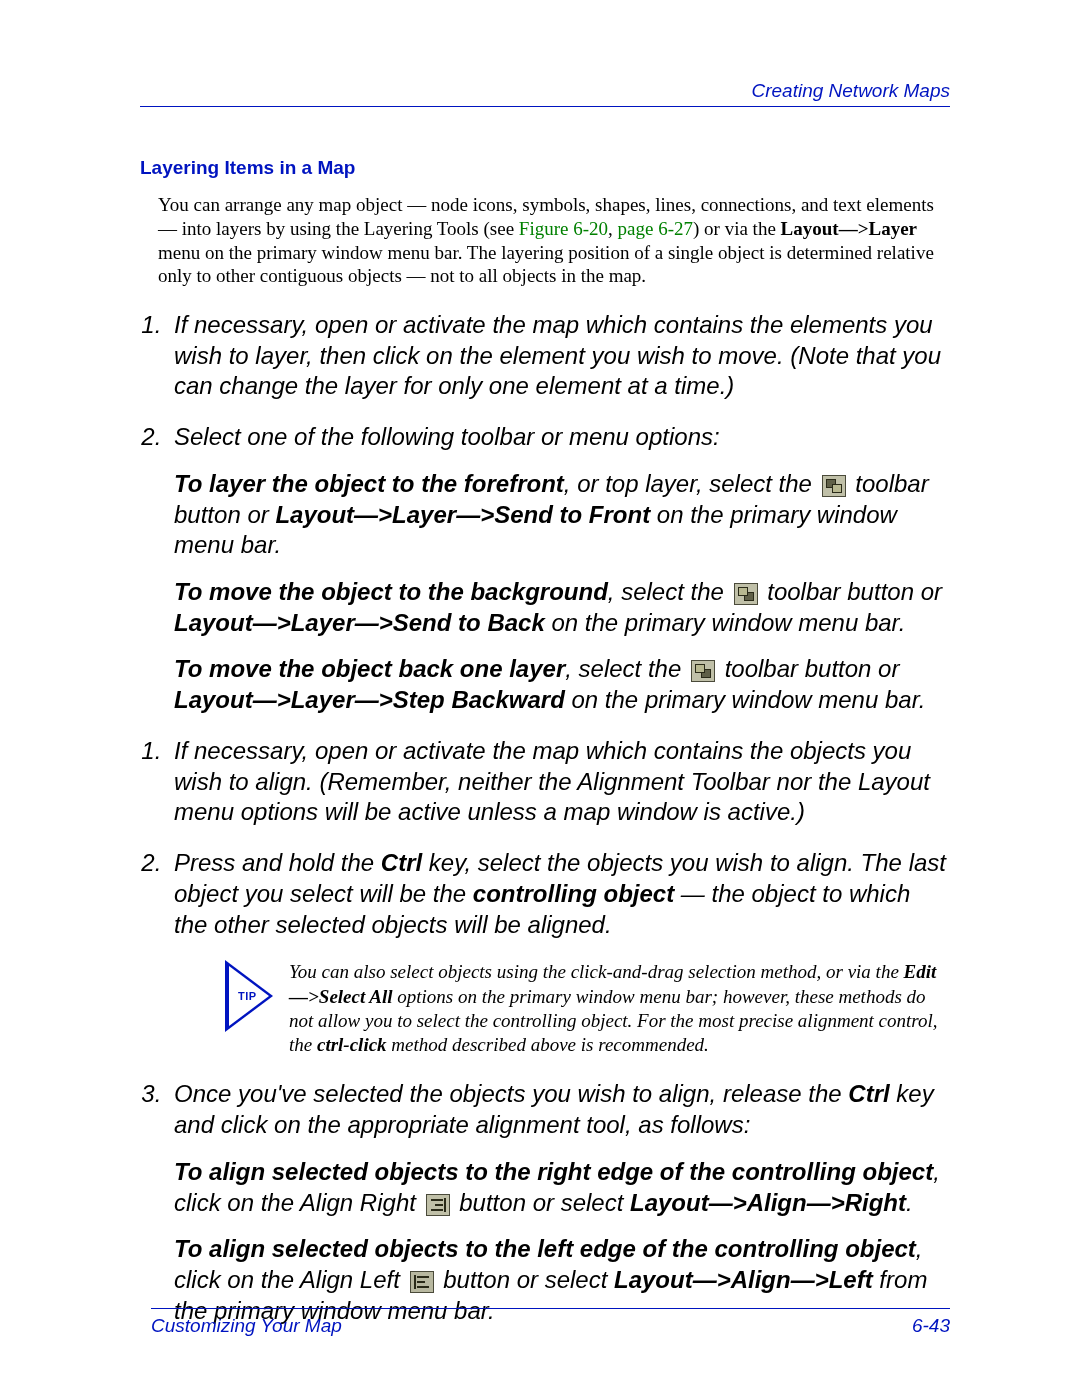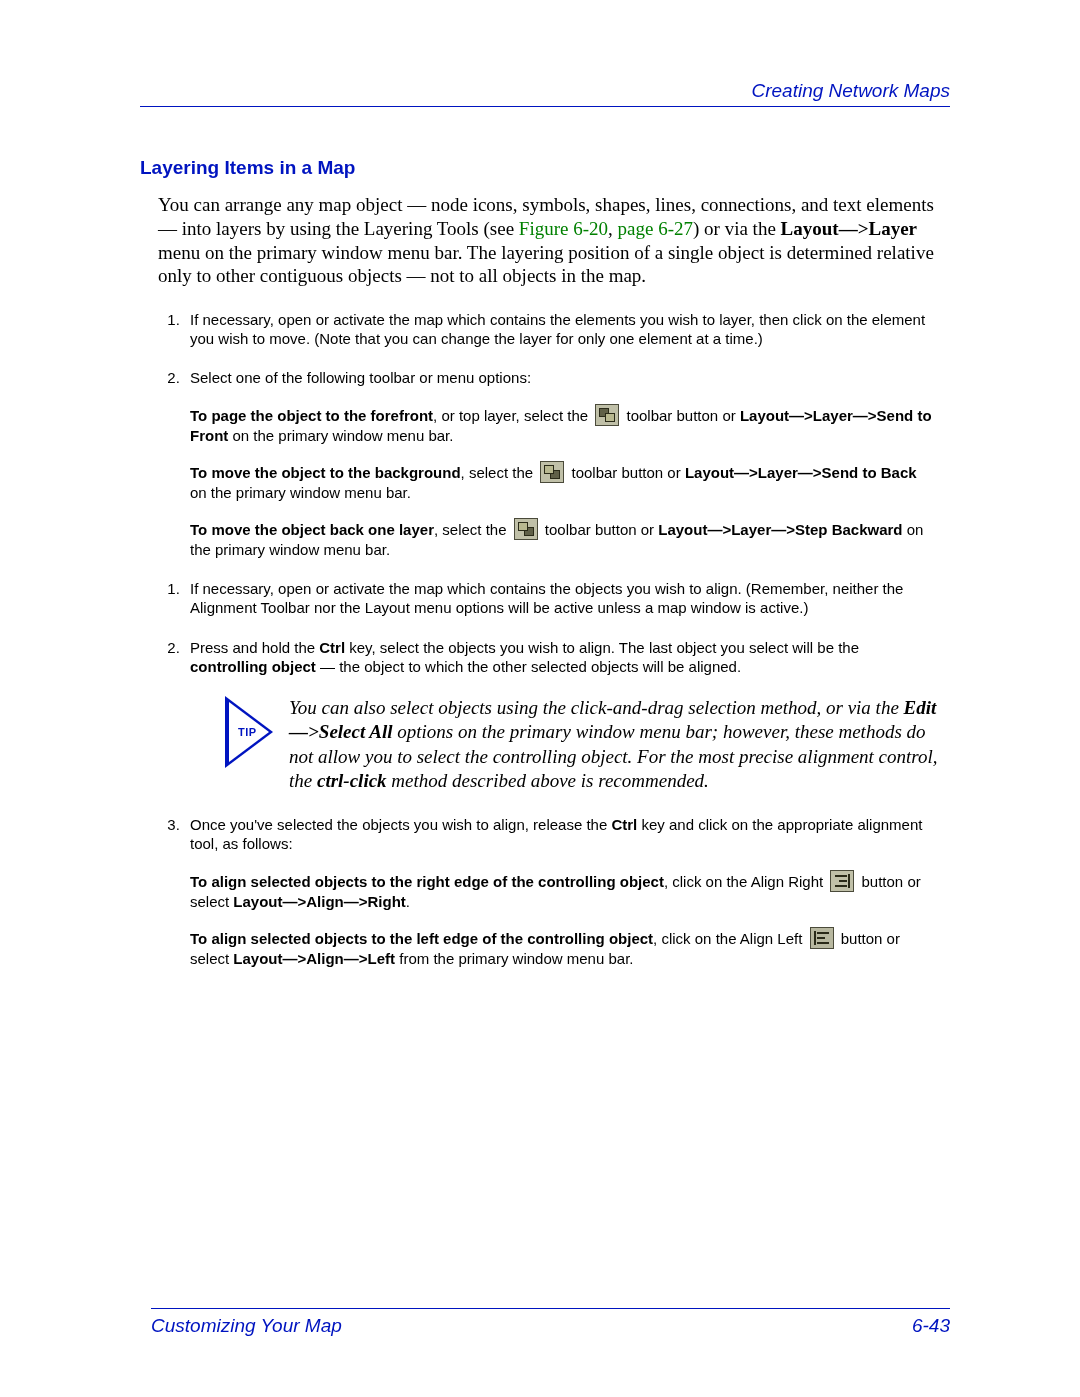--- a/index.html
+++ b/index.html
@@ -41,24 +41,25 @@
   }
   .intro {
     font-size: 19px;
     line-height: 1.25;
     margin: 0 0 22px 18px;
   }
   .link { color: #008000; }
   .sbold { font-weight: bold; }
   ol.steps {
     font-family: Arial, Helvetica, sans-serif;
-    font-size: 15px;
+    font-size: 24px;
     line-height: 1.28;
     padding-left: 28px;
-    margin: 16px;
+    margin: 0;
+    font-style: italic;
   }
   ol.steps > li { margin-bottom: 20px; padding-left: 6px; }
   .sub { margin-top: 16px; }
   .btn-icon {
     display: inline-block;
     width: 24px;
     height: 22px;
     background: #c0c0a8;
     border: 1px solid #4a4a3a;
     vertical-align: -5px;
@@ -190,21 +191,21 @@
     <span>You can arrange any map object — node icons, symbols, shapes, lines, connections, and text elements — into layers by using the Layering Tools (see </span>
     <span class="link">Figure 6-20</span><span>, </span><span class="link">page 6-27</span><span>) or via the </span><span class="sbold">Layout—&gt;Layer</span><span> menu on the primary window menu bar. The layering position of a single object is determined relative only to other contiguous objects — not to all objects in the map.</span>
   </p>
 
   <ol class="steps indent">
     <li>If necessary, open or activate the map which contains the elements you wish to layer, then click on the element you wish to move. (Note that you can change the layer for only one element at a time.)</li>
     <li>
       <span>Select one of the following toolbar or menu options:</span>
 
       <div class="sub">
-        <span class="sbold">To page the object to the forefront</span><span>, or top layer, select the </span><span class="btn-icon ic-layer"></span><span> toolbar button or </span><span class="sbold">Layout—&gt;Layer—&gt;Send to Front</span><span> on the primary window menu bar.</span>
+        <span class="sbold">To layer the object to the forefront</span><span>, or top layer, select the </span><span class="btn-icon ic-layer"></span><span> toolbar button or </span><span class="sbold">Layout—&gt;Layer—&gt;Send to Front</span><span> on the primary window menu bar.</span>
       </div>
 
       <div class="sub">
         <span class="sbold">To move the object to the background</span><span>, select the </span><span class="btn-icon ic-layer-back"></span><span> toolbar button or </span><span class="sbold">Layout—&gt;Layer—&gt;Send to Back</span><span> on the primary window menu bar.</span>
       </div>
 
 
       <div class="sub">
         <span class="sbold">To move the object back one layer</span><span>, select the </span><span class="btn-icon ic-layer-back"></span><span> toolbar button or </span><span class="sbold">Layout—&gt;Layer—&gt;Step Backward</span><span> on the primary window menu bar.</span>
       </div>

